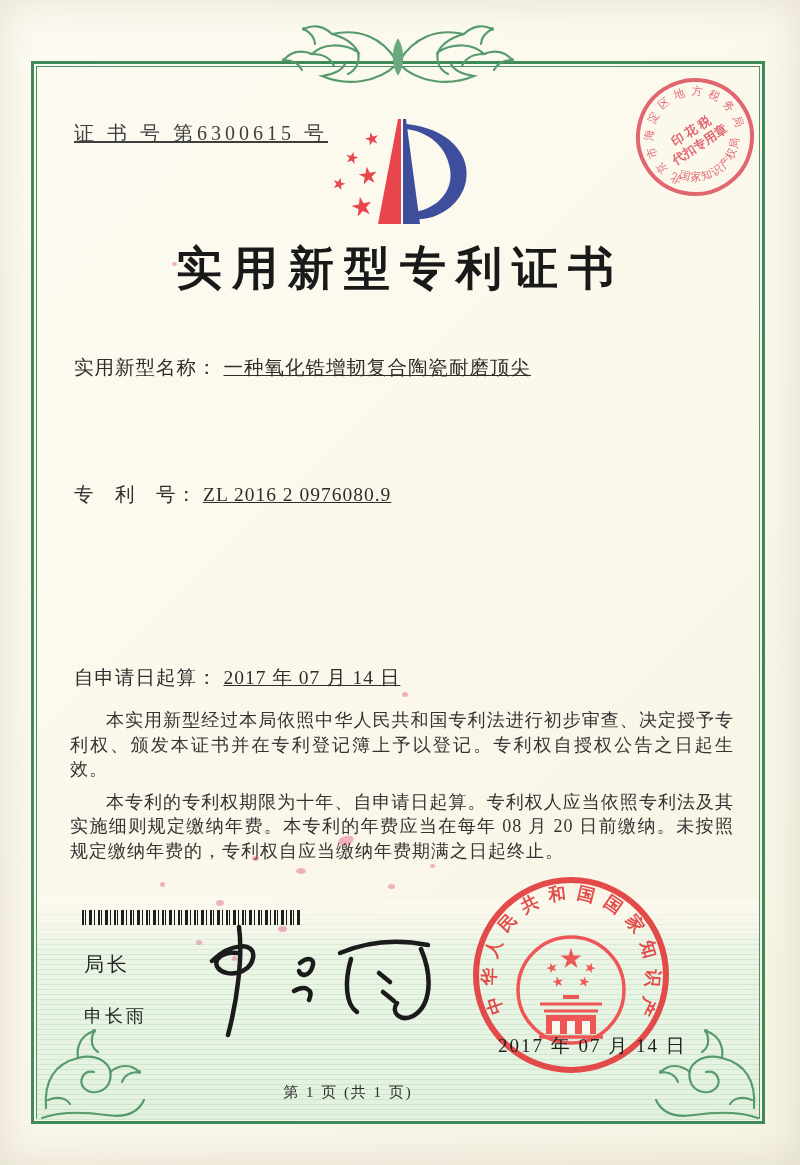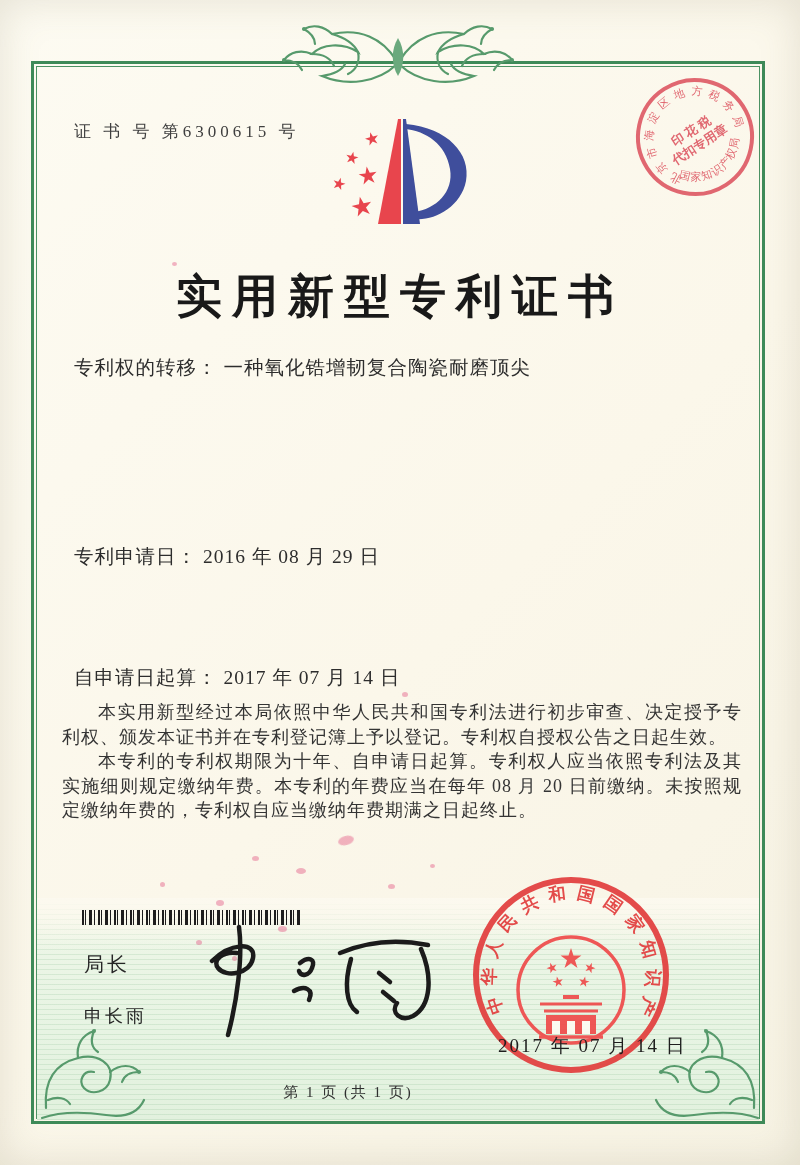--- a/index.html
+++ b/index.html
@@ -26,39 +26,39 @@
       repeating-linear-gradient(0deg, rgba(125,182,135,.20) 0 1px, rgba(125,182,135,0) 1px 5px),
       linear-gradient(180deg, rgba(233,245,229,0) 0%, rgba(233,245,229,.85) 20%, #e7f4e3 60%, #e2f1de 100%);
   }
   .green-band::before {
     content:""; position:absolute; left:0; top:0; right:0; height:55px;
     background:linear-gradient(180deg,#fcf9ef 0%, rgba(252,249,239,0) 100%);
   }
   
   .cert-no {
     position:absolute; left:74px; top:120px;
-    font-size:17px; letter-spacing:4px; color:#3f3f3f;
+    font-size:20px; letter-spacing:4px; color:#3f3f3f;text-decoration:underline;
   }
   .logo { position:absolute; left:322px; top:114px; width:156px; height:118px; }
   .title {
     position:absolute; left:0; top:238px; width:800px; text-align:center;
-    font-size:46px; font-weight:700; color:#191919; letter-spacing:10px;margin-top:28px;
+    font-size:46px; font-weight:700; color:#191919; letter-spacing:10px;
   }
   
   .field-row { position:absolute; left:74px; font-size:19.5px; color:#2d2d2d; letter-spacing:1px; white-space:nowrap; }
   .field-row .field-label { color:#2d2d2d; }
-  .field-row .field-value { color:#2d2d2d; margin-left:6px; }
+  .field-row .field-value { color:#2d2d2d; margin-left:6px;text-decoration:underline; }
   .fr0{top:354px} .fr1{top:417px} .fr2{top:481px} .fr3{top:543px} .fr4{top:604px} .fr5{top:664px}
   
   .paras {
     position:absolute; left:62px; top:700px; width:680px;
     font-size:18px; line-height:24.5px; color:#343434; text-align:justify;
     letter-spacing:1px;
   }
-  .paras p { text-indent:2em; margin:0; }
+  .paras p { text-indent:2em; margin:8px; }
   
   .barcode {
     position:absolute; left:82px; top:910px; width:220px; height:15px; z-index:3;
     background:
       repeating-linear-gradient(90deg,#1d1d1d 0 2px,transparent 2px 3px,#1d1d1d 3px 4px,transparent 4px 7px,#1d1d1d 7px 10px,transparent 10px 12px,#1d1d1d 12px 13px,transparent 13px 16px);
   }
   
   .sig-title { position:absolute; left:84px; top:951px; font-size:20px; letter-spacing:3px; color:#262626; z-index:3; }
   .sig-name  { position:absolute; left:84px; top:1004px; font-size:18px; letter-spacing:3px; color:#262626; z-index:3;font-family:Liberation Mono, monospace; }
   .sig-svg   { position:absolute; left:182px; top:915px; width:268px; height:128px; z-index:3; }
@@ -153,24 +153,24 @@
       <polygon points="0,-1 0.225,-0.309 0.951,-0.309 0.363,0.118 0.588,0.809 0,0.382 -0.588,0.809 -0.363,0.118 -0.951,-0.309 -0.225,-0.309" transform="translate(30,44) scale(6.5) rotate(12)"></polygon>
       <polygon points="0,-1 0.225,-0.309 0.951,-0.309 0.363,0.118 0.588,0.809 0,0.382 -0.588,0.809 -0.363,0.118 -0.951,-0.309 -0.225,-0.309" transform="translate(46,62) scale(9.5) rotate(-8)"></polygon>
       <polygon points="0,-1 0.225,-0.309 0.951,-0.309 0.363,0.118 0.588,0.809 0,0.382 -0.588,0.809 -0.363,0.118 -0.951,-0.309 -0.225,-0.309" transform="translate(17,70) scale(6.5) rotate(16)"></polygon>
       <polygon points="0,-1 0.225,-0.309 0.951,-0.309 0.363,0.118 0.588,0.809 0,0.382 -0.588,0.809 -0.363,0.118 -0.951,-0.309 -0.225,-0.309" transform="translate(40,93) scale(10.5) rotate(-12)"></polygon>
     </g>
   </svg>
 
   <div class="title">实用新型专利证书</div>
 
   <div class="field-row fr0">
-    <span class="field-label">专利权的转移：</span><span class="field-value">一种氧化锆增韧复合陶瓷耐磨顶尖</span>
-  </div>
-  <div class="field-row fr3">
-    <span class="field-label">专利申请日：</span><span class="field-value">2016 年 08 月 29 日</span>
+    <span class="field-label">实用新型名称：</span><span class="field-value">一种氧化锆增韧复合陶瓷耐磨顶尖</span>
+  </div>
+  <div class="field-row fr2">
+    <span class="field-label">专　利　号：</span><span class="field-value">ZL 2016 2 0976080.9</span>
   </div>
   <div class="field-row fr5">
     <span class="field-label">自申请日起算：</span><span class="field-value">2017 年 07 月 14 日</span>
   </div>
 
   <div class="paras">
     <p>本实用新型经过本局依照中华人民共和国专利法进行初步审查、决定授予专利权、颁发本证书并在专利登记簿上予以登记。专利权自授权公告之日起生效。</p>
     <p>本专利的专利权期限为十年、自申请日起算。专利权人应当依照专利法及其实施细则规定缴纳年费。本专利的年费应当在每年 08 月 20 日前缴纳。未按照规定缴纳年费的，专利权自应当缴纳年费期满之日起终止。</p>
   </div>
 

